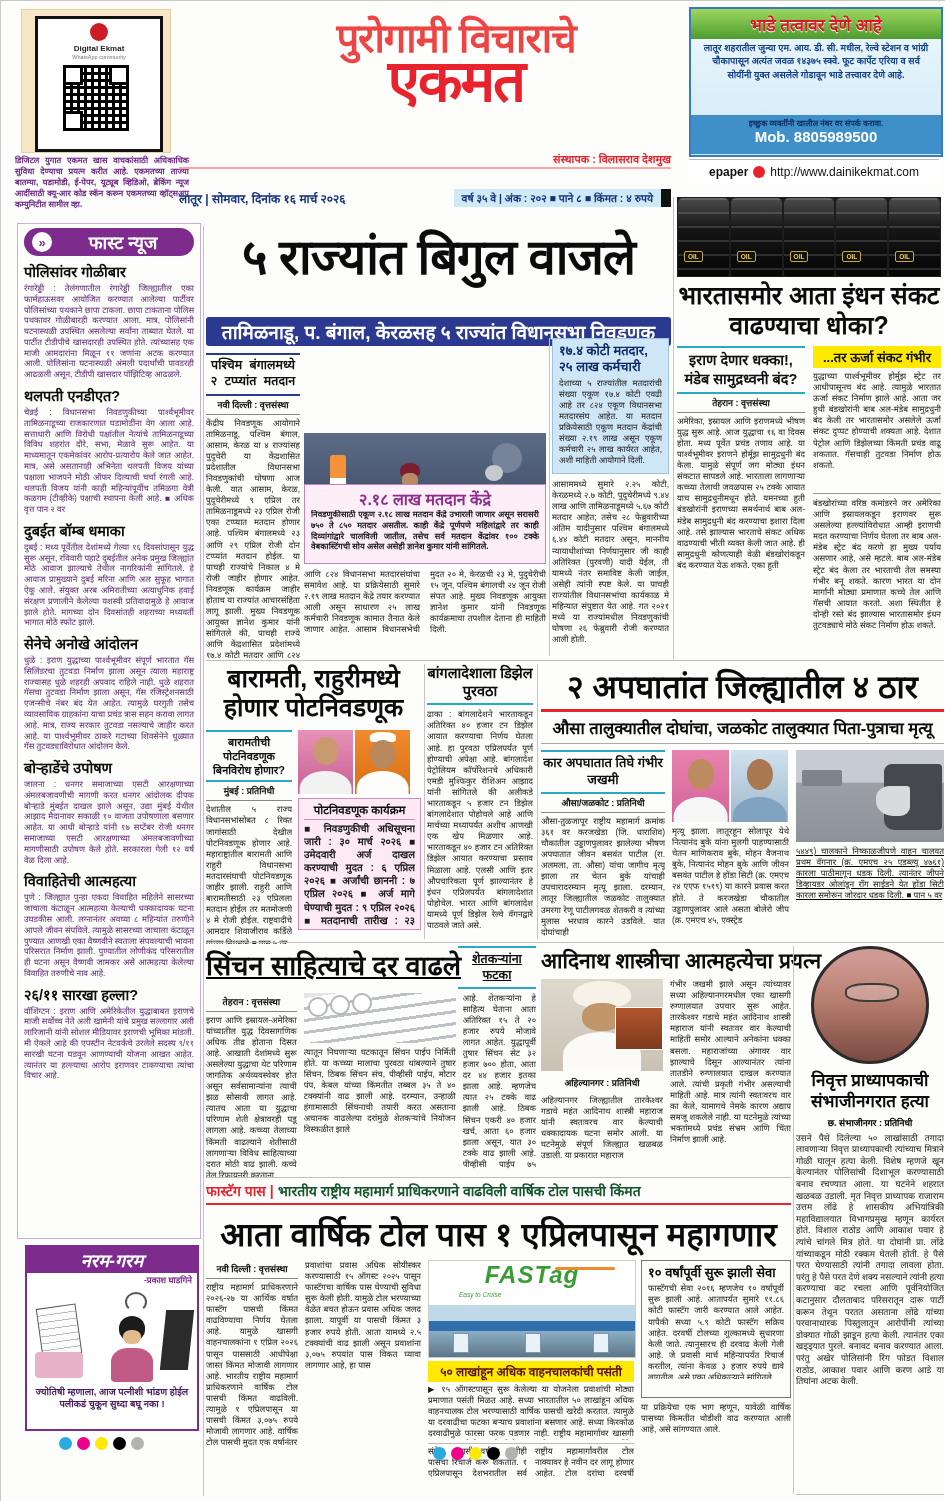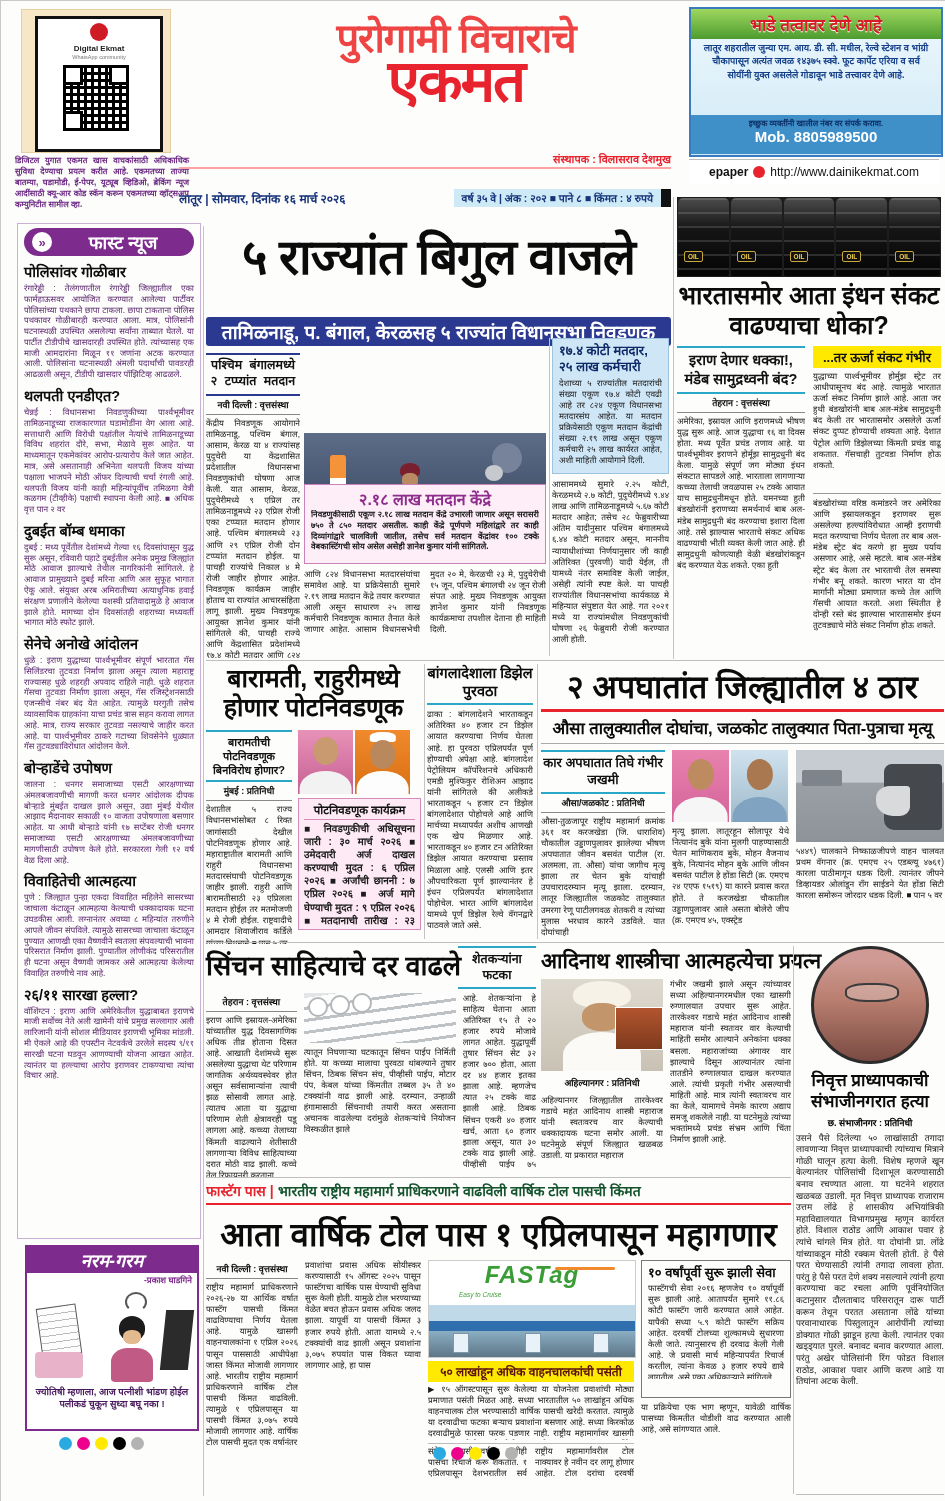--- a/index.html
+++ b/index.html
@@ -201,33 +201,33 @@
             <div class="head" style="background:#bd8b5f;"></div>
             <div class="torso" style="background:#f6f6f6;"></div>
           </div>
           <div class="sil ph" style="width:57px;height:72px;background:linear-gradient(180deg,#cfe2ee,#9fb9cb);">
             <div class="head" style="background:#a97850;"></div>
             <div class="torso" style="background:#7fa3c0;"></div>
           </div>
         </div>
         <div class="b" style="height:120px;margin-top:4px;">मृत्यू झाला. लातूरहून सोलापूर येथे नित्यानंद बुके यांना मुलगी पाहण्यासाठी चेतन माणिकराव बुके, मोहन वैजनाथ बुके, नित्यानंद मोहन बुके आणि जीवन बसवंत पाटील हे होंडा सिटी (क्र. एमएच २४ एएफ १५१९) या कारने प्रवास करत होते. ते करजखेडा चौकातील उड्डाणपुलावर आले असता बोलेरो जीप (क्र. एमएच ४५, एक्स्ट्रेड</div>
       </div>
-      <div style="width:148px;">
+      <div style="width:148px;text-decoration:underline;">
         <div class="ph" style="width:148px;height:92px;background:linear-gradient(180deg,#c7ccd2 35%,#9aa0a6 36%,#8d9399);">
           <div class="abs" style="right:2px;top:14px;width:58px;height:66px;background:#45484d;border-radius:8px 4px 4px 10px;"></div>
           <div class="abs" style="right:34px;top:36px;width:34px;height:30px;background:#d8dadc;border-radius:40% 10% 30% 50%;"></div>
           <div class="abs" style="left:6px;top:20px;width:40px;height:16px;background:#7d848c;border-radius:2px;"></div>
         </div>
         <div class="b" style="height:100px;margin-top:4px;">५४४९) चालकाने निष्काळजीपणे वाहन चालवत प्रथम वॅगनार (क्र. एमएच २५ एडब्ल्यू ४७६१) कारला पाठीमागून धडक दिली. त्यानंतर जीपने डिव्हायडर ओलांडून राँग साईडने येत होंडा सिटी कारला समोरून जोरदार धडक दिली.  ■ पान ५ वर</div>
       </div>
     </div>
   </div>
 
   <div class="abs" style="left:205px;top:945px;width:330px;height:228px;">
-    <div style="display:flex;gap:8px;">
+    <div style="display:flex;gap:8px;text-decoration:underline;">
       <div style="width:244px;font-size:27px;font-weight:bold;color:#0b0b0b;white-space:nowrap;">सिंचन साहित्याचे दर वाढले</div>
       <div class="rulebox" style="width:76px;font-size:12.5px;line-height:1.3;border-color:#2aa7c9;">शेतकऱ्यांना फटका</div>
     </div>
     <div style="display:flex;gap:7px;margin-top:4px;">
       <div style="width:94px;">
         <div class="byline">तेहरान : वृत्तसंस्था</div>
         <div class="b" style="height:162px;">इराण आणि इस्रायल-अमेरिका यांच्यातील युद्ध दिवसागणिक अधिक तीव्र होताना दिसत आहे. आखाती देशांमध्ये सुरू असलेल्या युद्धाचा थेट परिणाम जागतिक अर्थव्यवस्थेवर होत असून सर्वसामान्यांना त्याची झळ सोसावी लागत आहे. त्यातच आता या युद्धाचा परिणाम शेती क्षेत्रावरही पडू लागला आहे. कच्च्या तेलाच्या किंमती वाढल्याने शेतीसाठी लागणाऱ्या विविध साहित्याच्या दरात मोठी वाढ झाली. कच्चे तेल रिफायनरी करताना</div>
       </div>
       <div style="width:152px;">
         <div class="ph" style="width:152px;height:50px;background:#e4e5e6;">

